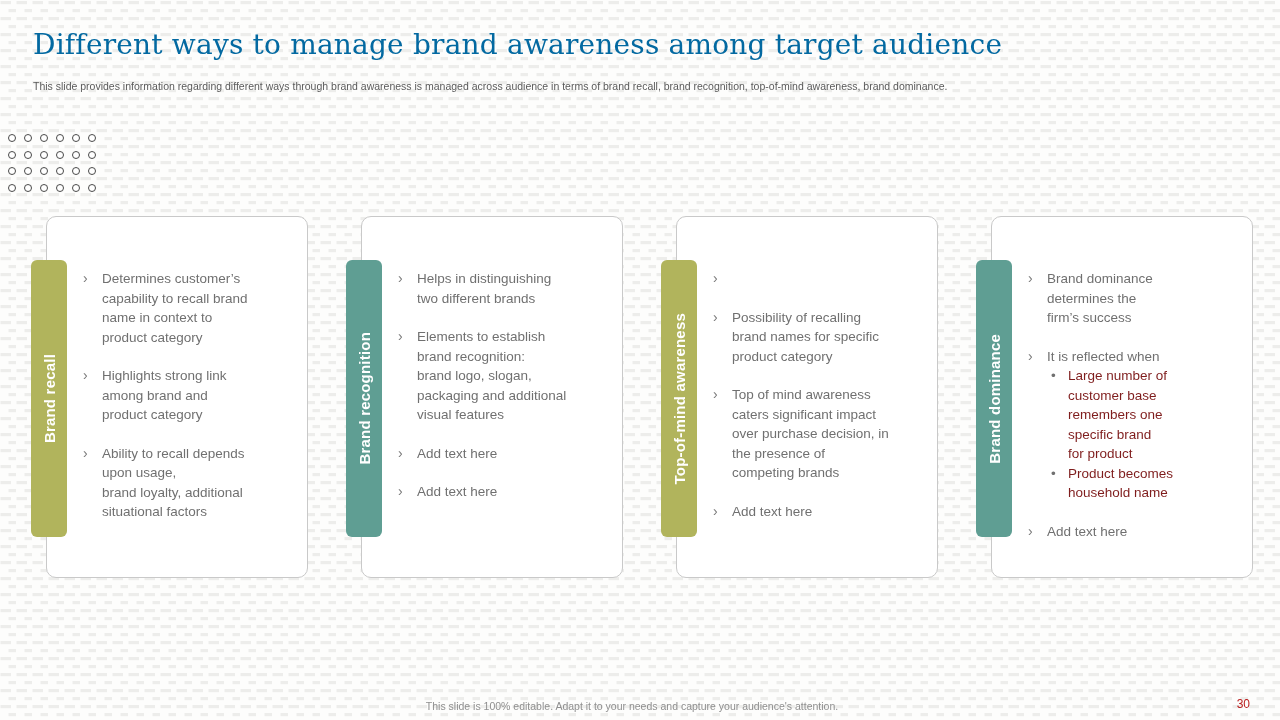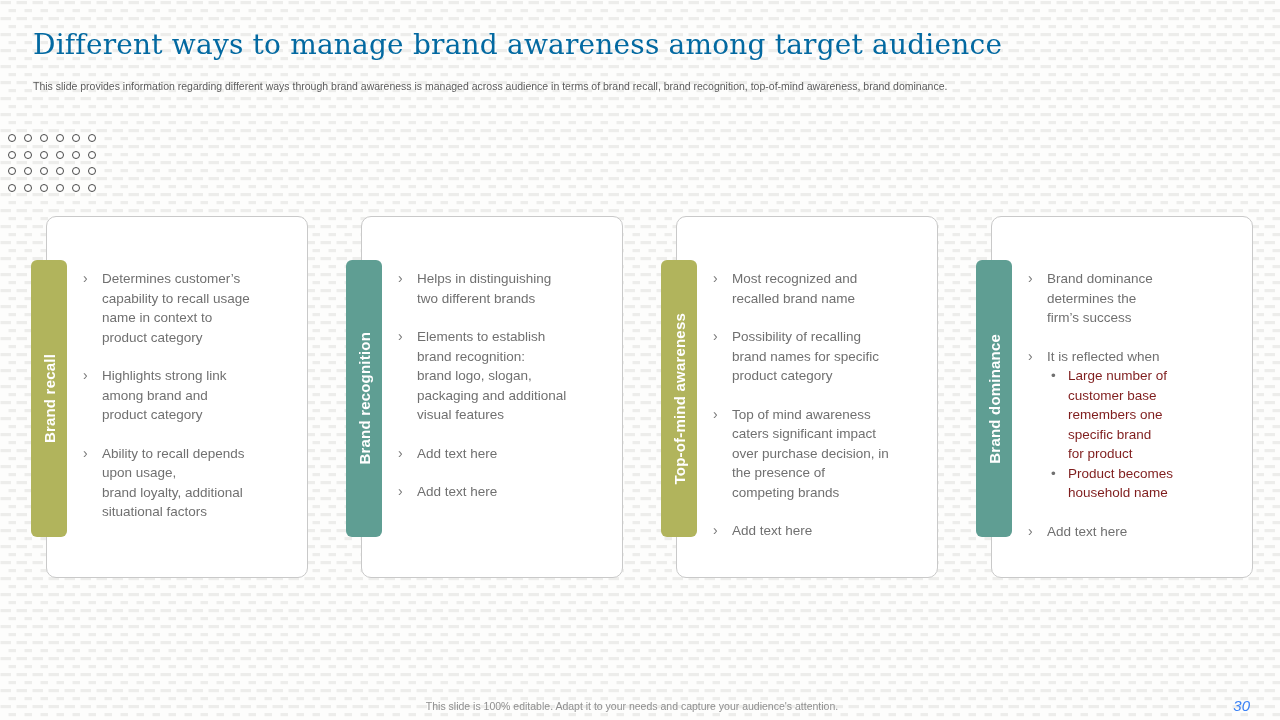--- a/index.html
+++ b/index.html
@@ -64,21 +64,21 @@
   .srow { display:flex; }
   .smarker { flex:0 0 21px; padding-left:4px; color:#707070; font-size:13.5px; line-height:19.5px; }
   .stext { color:#7f1d1d; font-size:13.5px; line-height:19.5px; white-space:pre-line; }
 
   .footer {
     position:absolute; left:0; right:16px; top:700px; z-index:2;
     text-align:center; font-size:10.5px; color:#8f8f8f;
   }
   .page-num {
     position:absolute; right:30px; top:697px; z-index:2;
-    font-size:15px; color:#3b82f6;font-style:italic;
+    font-size:12px; color:#b91c1c;
   }
 </style>
 </head>
 <body>
 
 <svg class="bg-pattern" xmlns="http://www.w3.org/2000/svg">
   <defs>
     <pattern id="weave" width="16" height="16" patternUnits="userSpaceOnUse">
       <rect x="0.5" y="1" width="10.5" height="3.2" fill="#ededeb"></rect>
       <rect x="8.5" y="9" width="10.5" height="3.2" fill="#ededeb"></rect>
@@ -119,21 +119,21 @@
 
 <div class="cards" id="cards">
   <div class="card">
     <div class="tab" style="background: rgb(177, 180, 92);">
       <span class="tab-label">Brand recall</span>
     </div>
     <div class="bullets">
         <div class="bullet">
           <span class="marker">›</span>
           <div class="btext">Determines customer’s
-capability to recall usage
+capability to recall brand
 name in context to
 product category</div>
         </div>
         <div class="bullet">
           <span class="marker">›</span>
           <div class="btext">Highlights strong link
 among brand and
 product category</div>
         </div>
         <div class="bullet">
@@ -175,22 +175,20 @@
       </div>
   </div>
 
   <div class="card">
     <div class="tab" style="background: rgb(177, 180, 92);">
       <span class="tab-label">Top-of-mind awareness</span>
     </div>
     <div class="bullets">
         <div class="bullet">
           <span class="marker">›</span>
-          <div class="btext">Most recognized and
-recalled brand name</div>
         </div>
         <div class="bullet">
           <span class="marker">›</span>
           <div class="btext">Possibility of recalling
 brand names for specific
 product category</div>
         </div>
         <div class="bullet">
           <span class="marker">›</span>
           <div class="btext">Top of mind awareness

